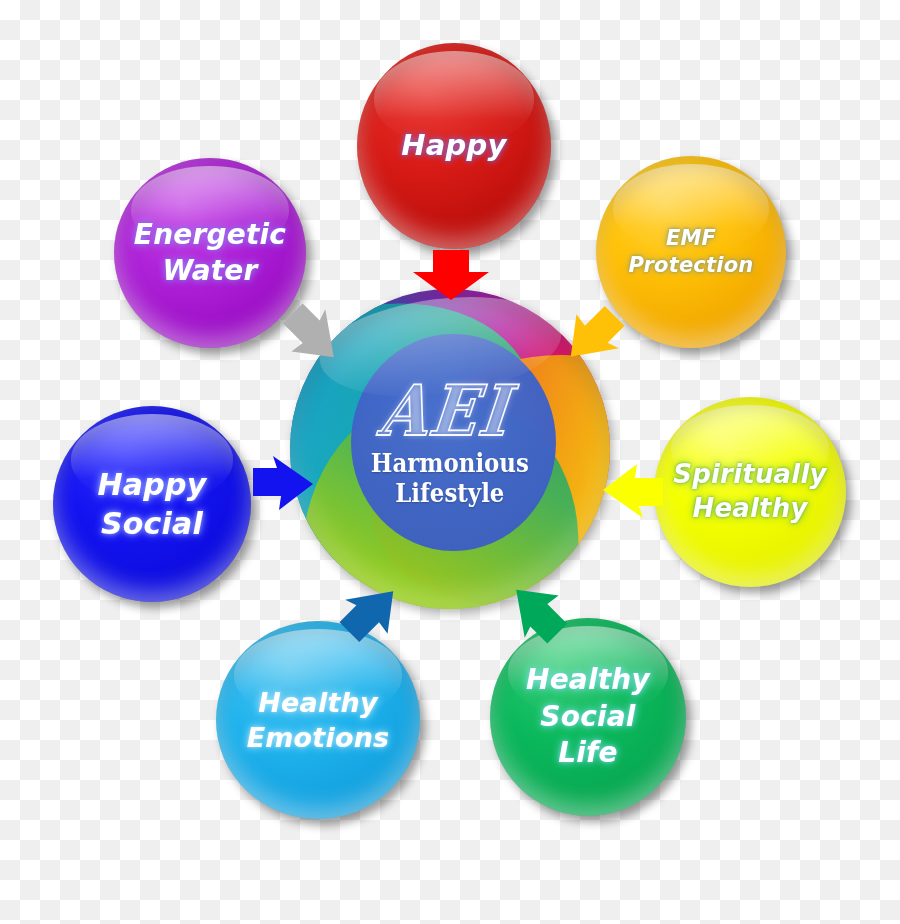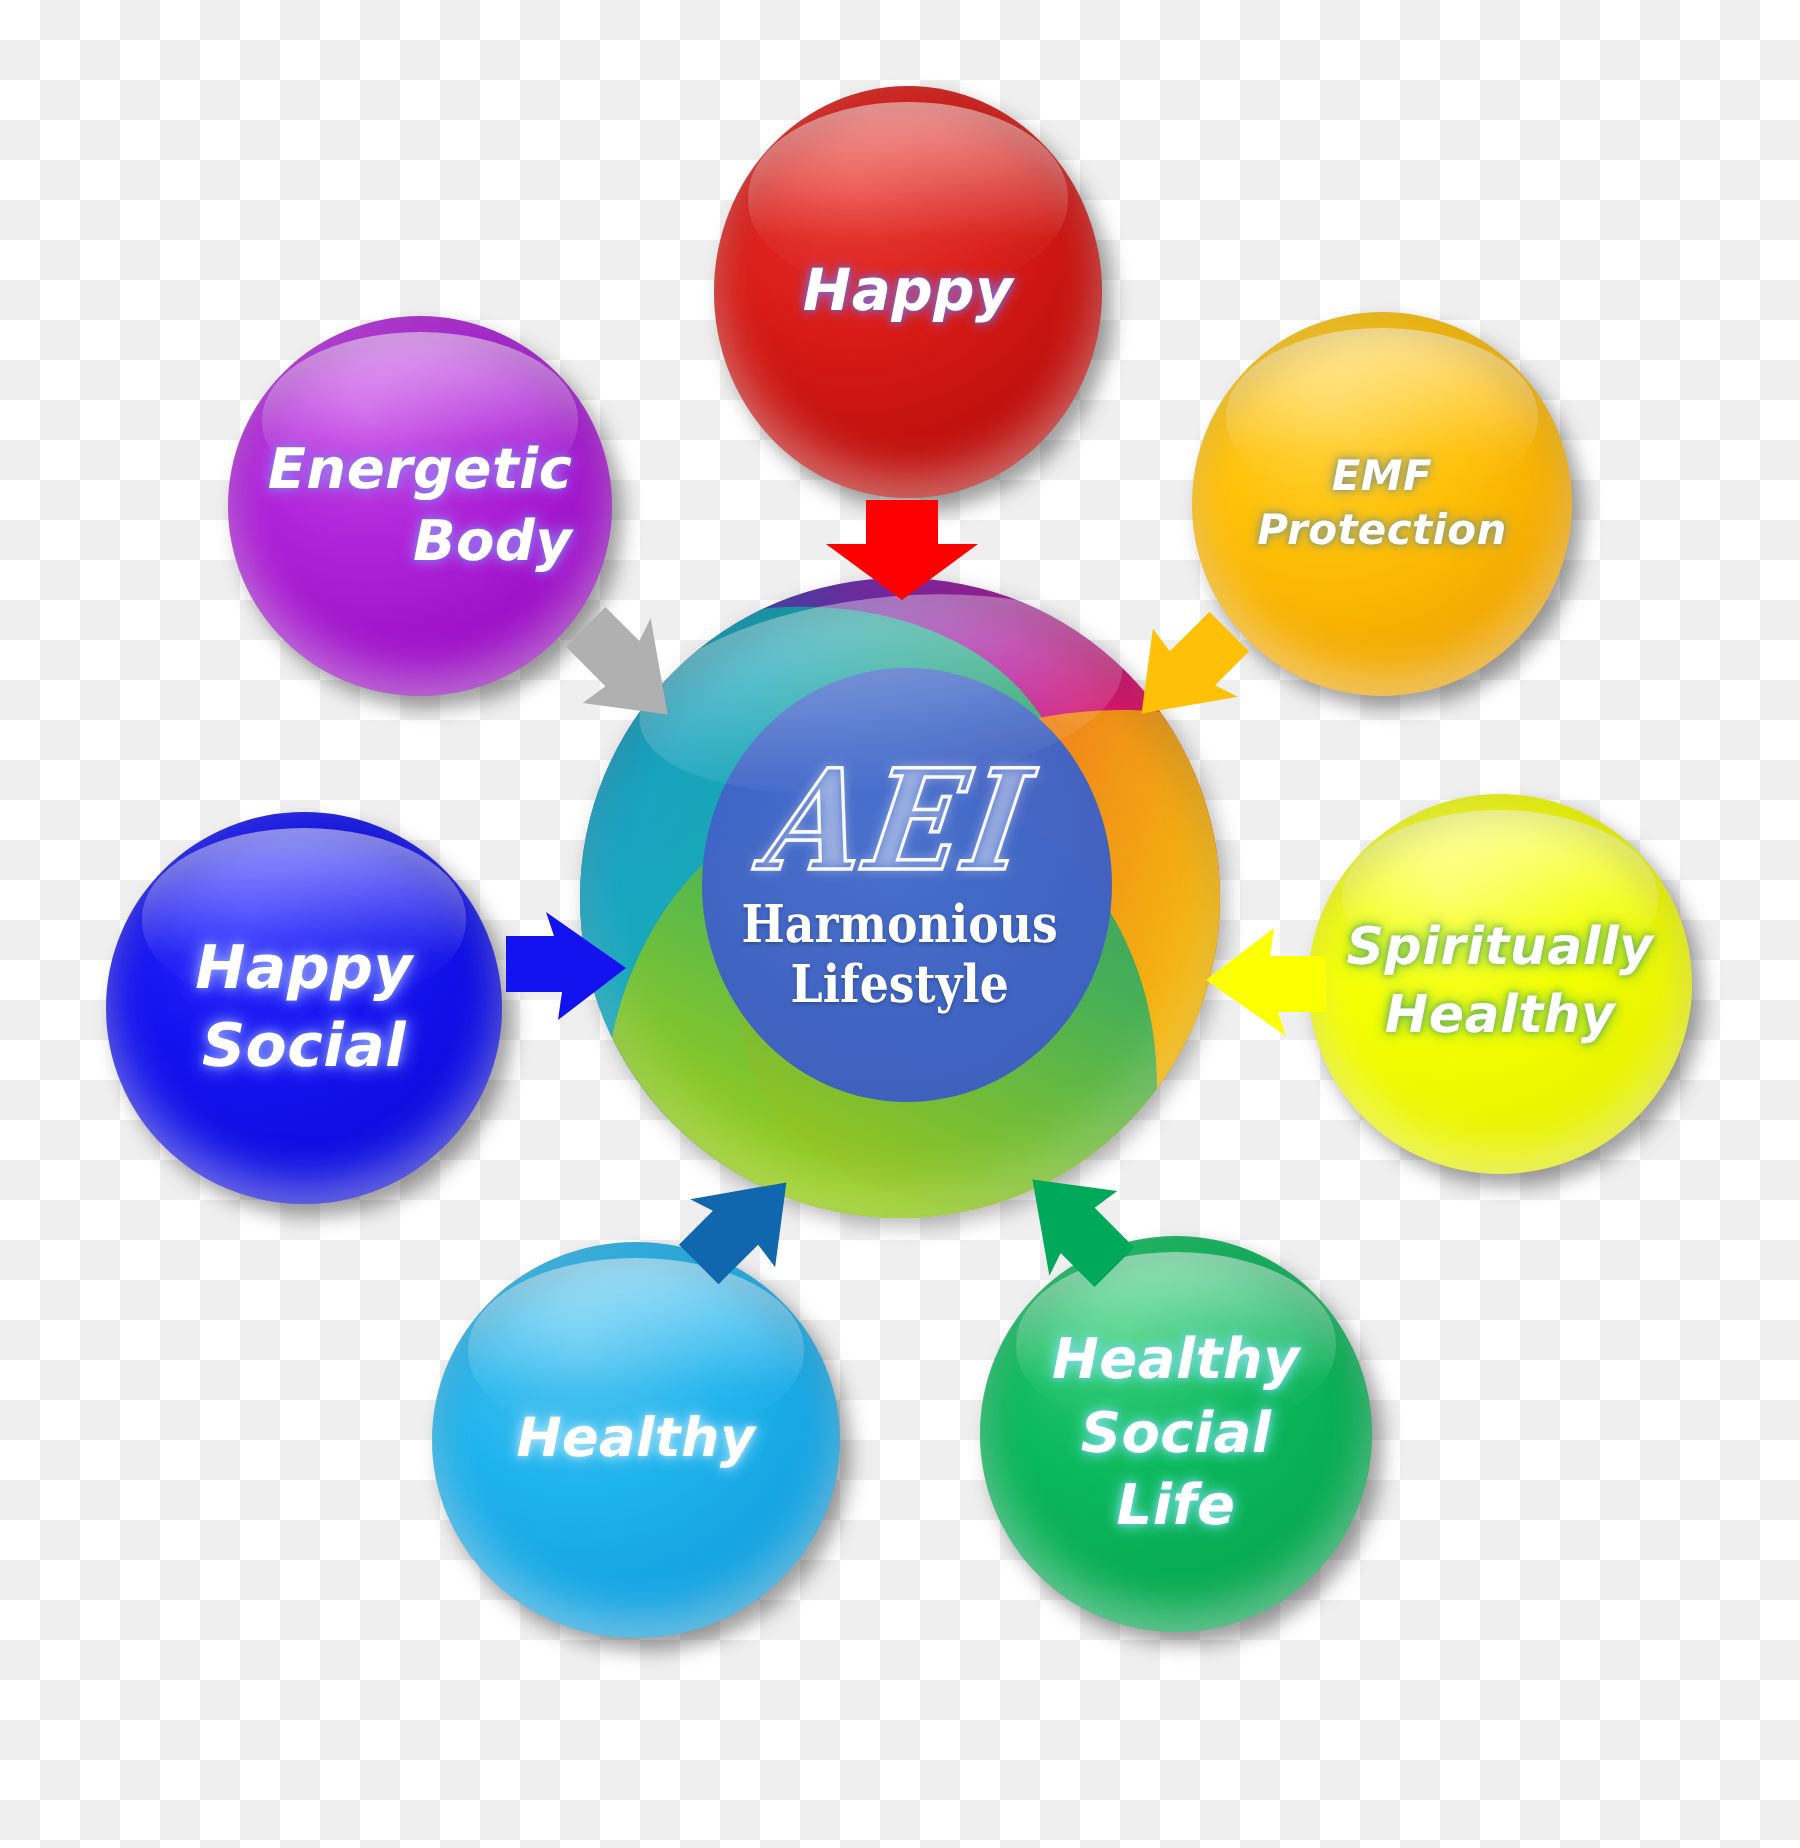--- a/index.html
+++ b/index.html
@@ -101,21 +101,21 @@
   #b-happy {
     left: 53px; top: 406px; width: 198px; height: 196px;
     background: radial-gradient(circle at 36% 24%, #2b2bff 0%, #1313f0 38%, #0d0de0 70%, #0808bd 100%);
   }
   #b-happy .txt { font-size: 30px; text-shadow: 0 0 10px #9aa9ff, 0 0 4px #6f84ff; }
 
   #b-energetic {
     left: 114px; top: 158px; width: 192px; height: 190px;
     background: radial-gradient(circle at 36% 24%, #c64ae6 0%, #ae22d8 38%, #9c0fc6 70%, #7f079f 100%);
   }
-  #b-energetic .txt { font-size: 28px; text-shadow: 0 0 8px #9e8df5, 0 0 3px #6f59e0; text-align: right; }
+  #b-energetic .txt { font-size: 28px; text-shadow: 0 0 8px #9e8df5, 0 0 3px #6f59e0; }
 
   
   #hub {
     position: absolute;
     left: 290px; top: 289px;
     width: 320px; height: 320px;
     border-radius: 50%;
     overflow: hidden;
     background: conic-gradient(from 300deg at 50% 50%,
         #2b3fa8 0deg, #3452b5 25deg, #7d2bb0 55deg,
@@ -307,34 +307,35 @@
       <div>Social</div>
       <div>Life</div>
     </div>
   </div>
 
   <div class="bubble" id="b-emotions">
     <div class="gloss"></div>
     <div class="rim"></div>
     <div class="txt">
       <div>Healthy</div>
+      <div>Emotions</div>
     </div>
   </div>
 
   <div class="bubble" id="b-happy">
     <div class="gloss"></div>
     <div class="rim"></div>
     <div class="txt">
       <div>Happy</div>
       <div>Social</div>
     </div>
   </div>
 
   <div class="bubble" id="b-energetic">
     <div class="gloss"></div>
     <div class="rim"></div>
     <div class="txt">
       <div>Energetic</div>
-      <div>Body</div>
+      <div>Water</div>
     </div>
   </div>
 
 </div>
 
 </body></html>

